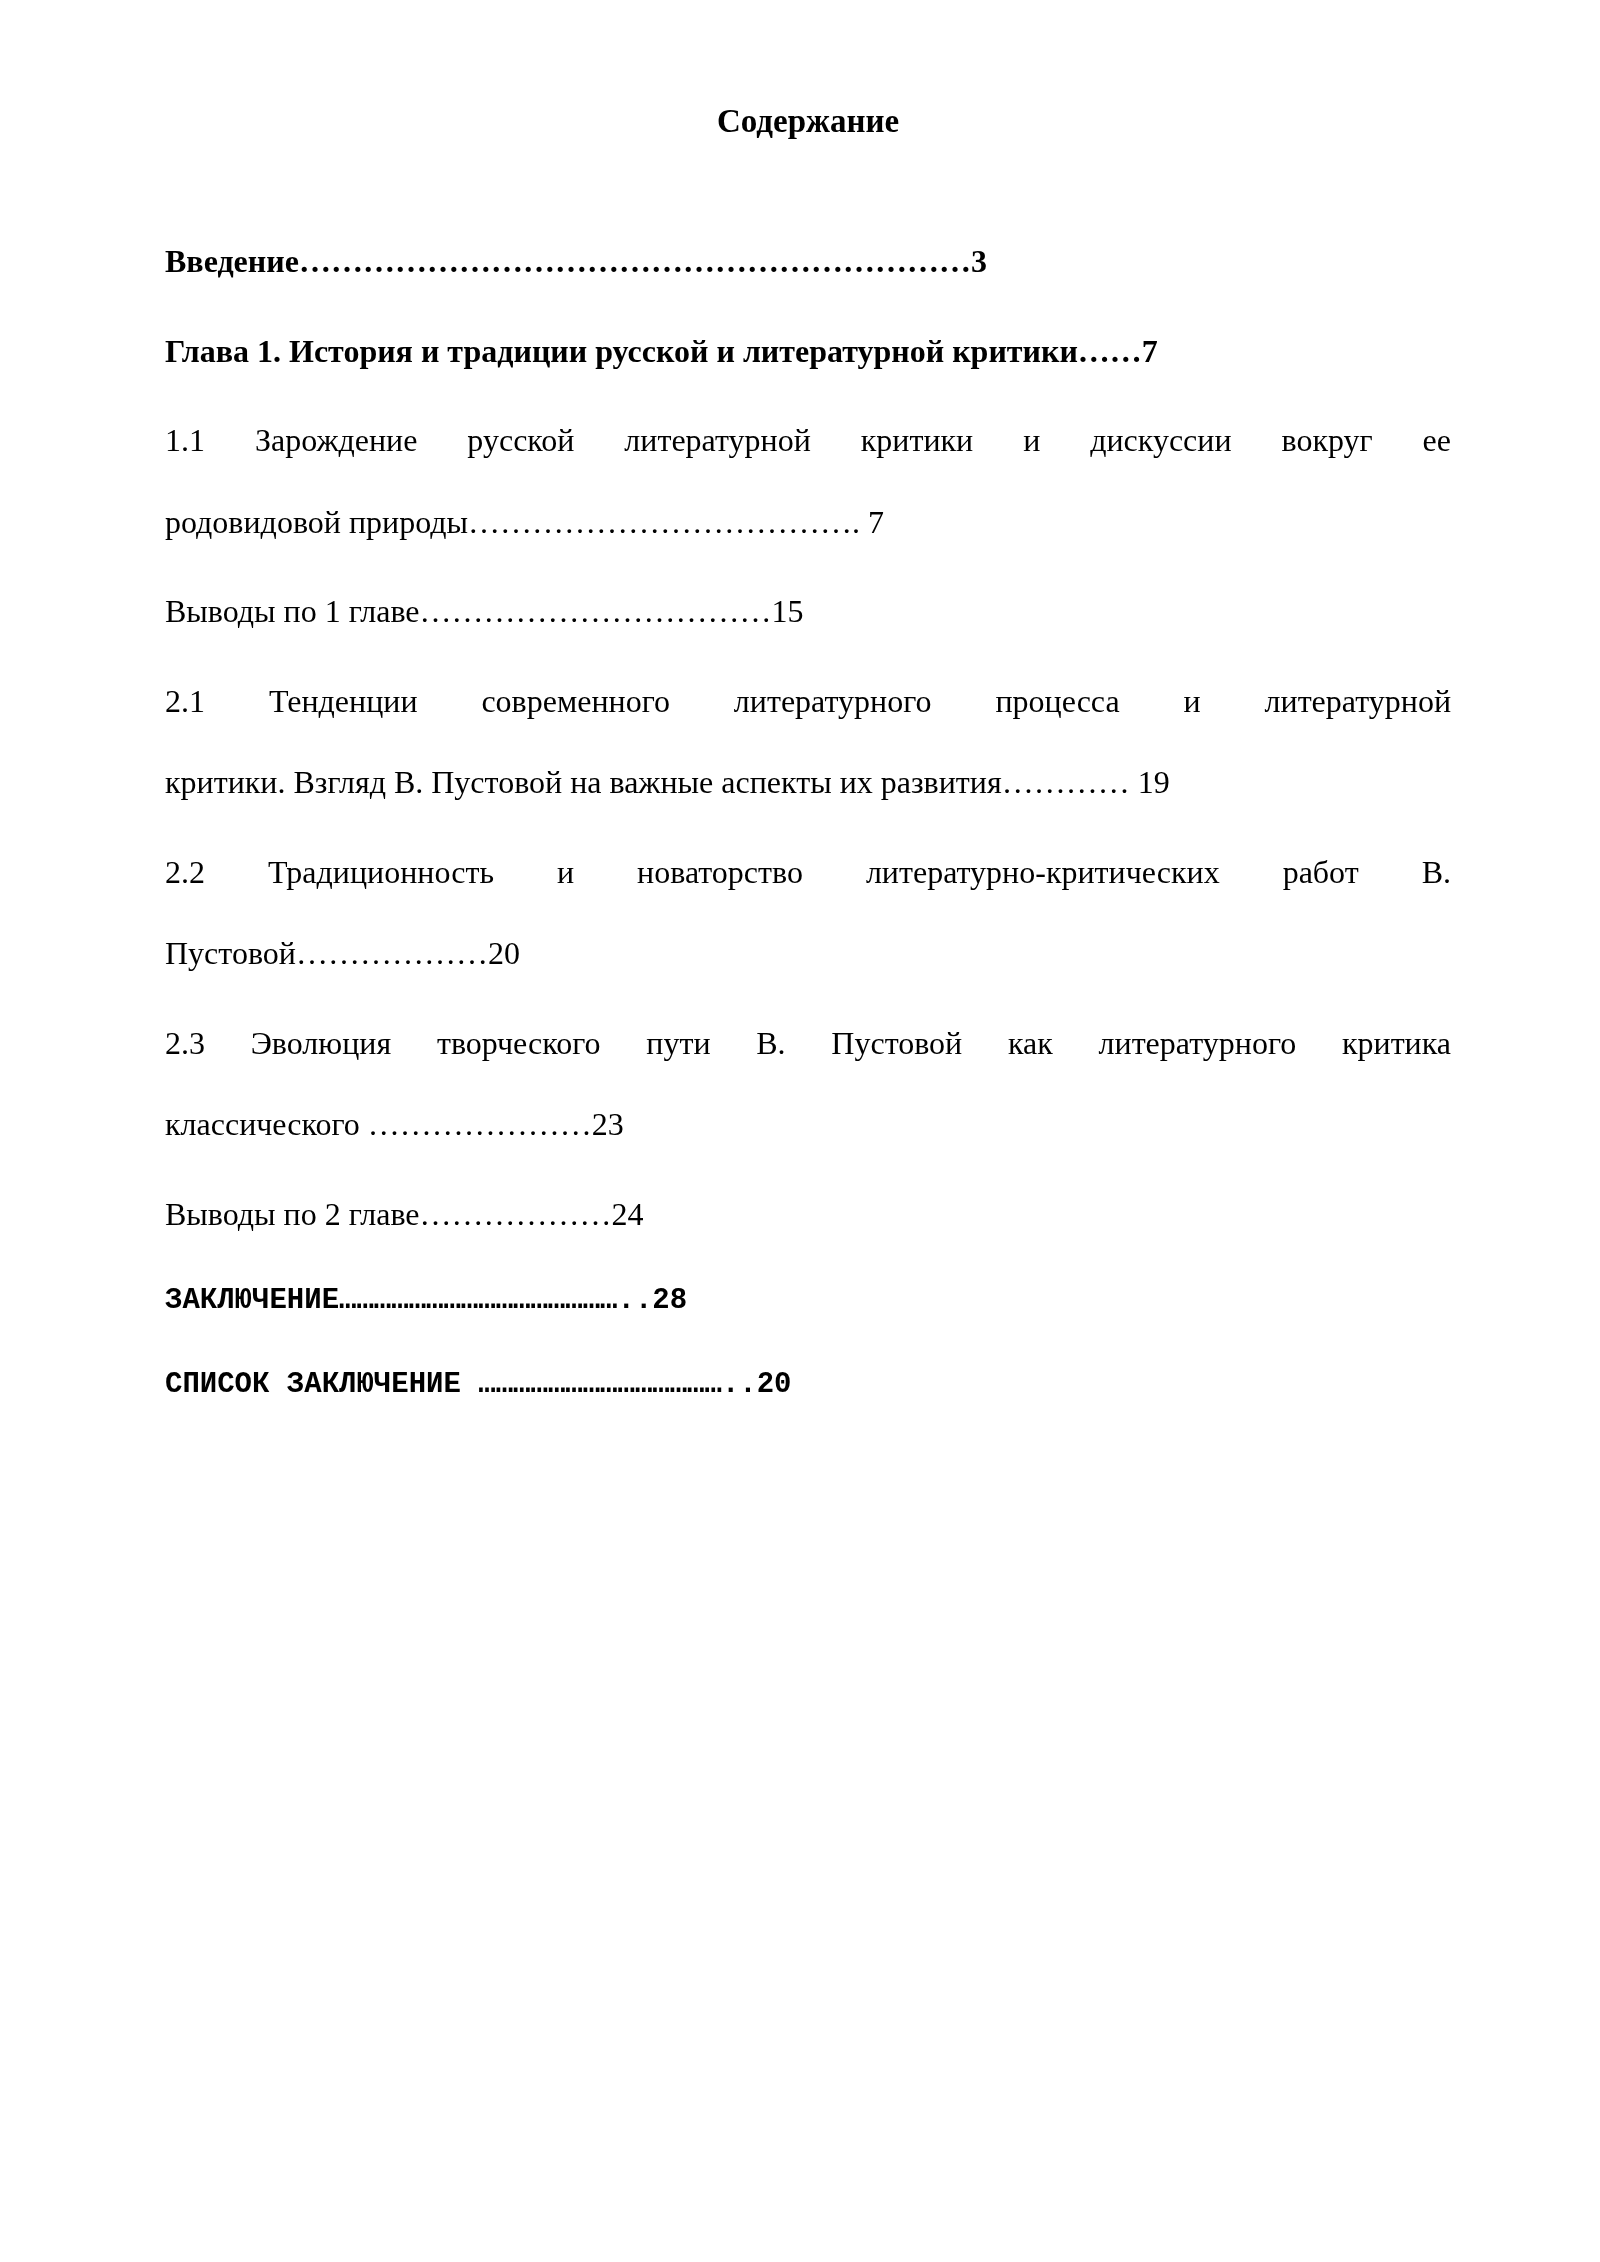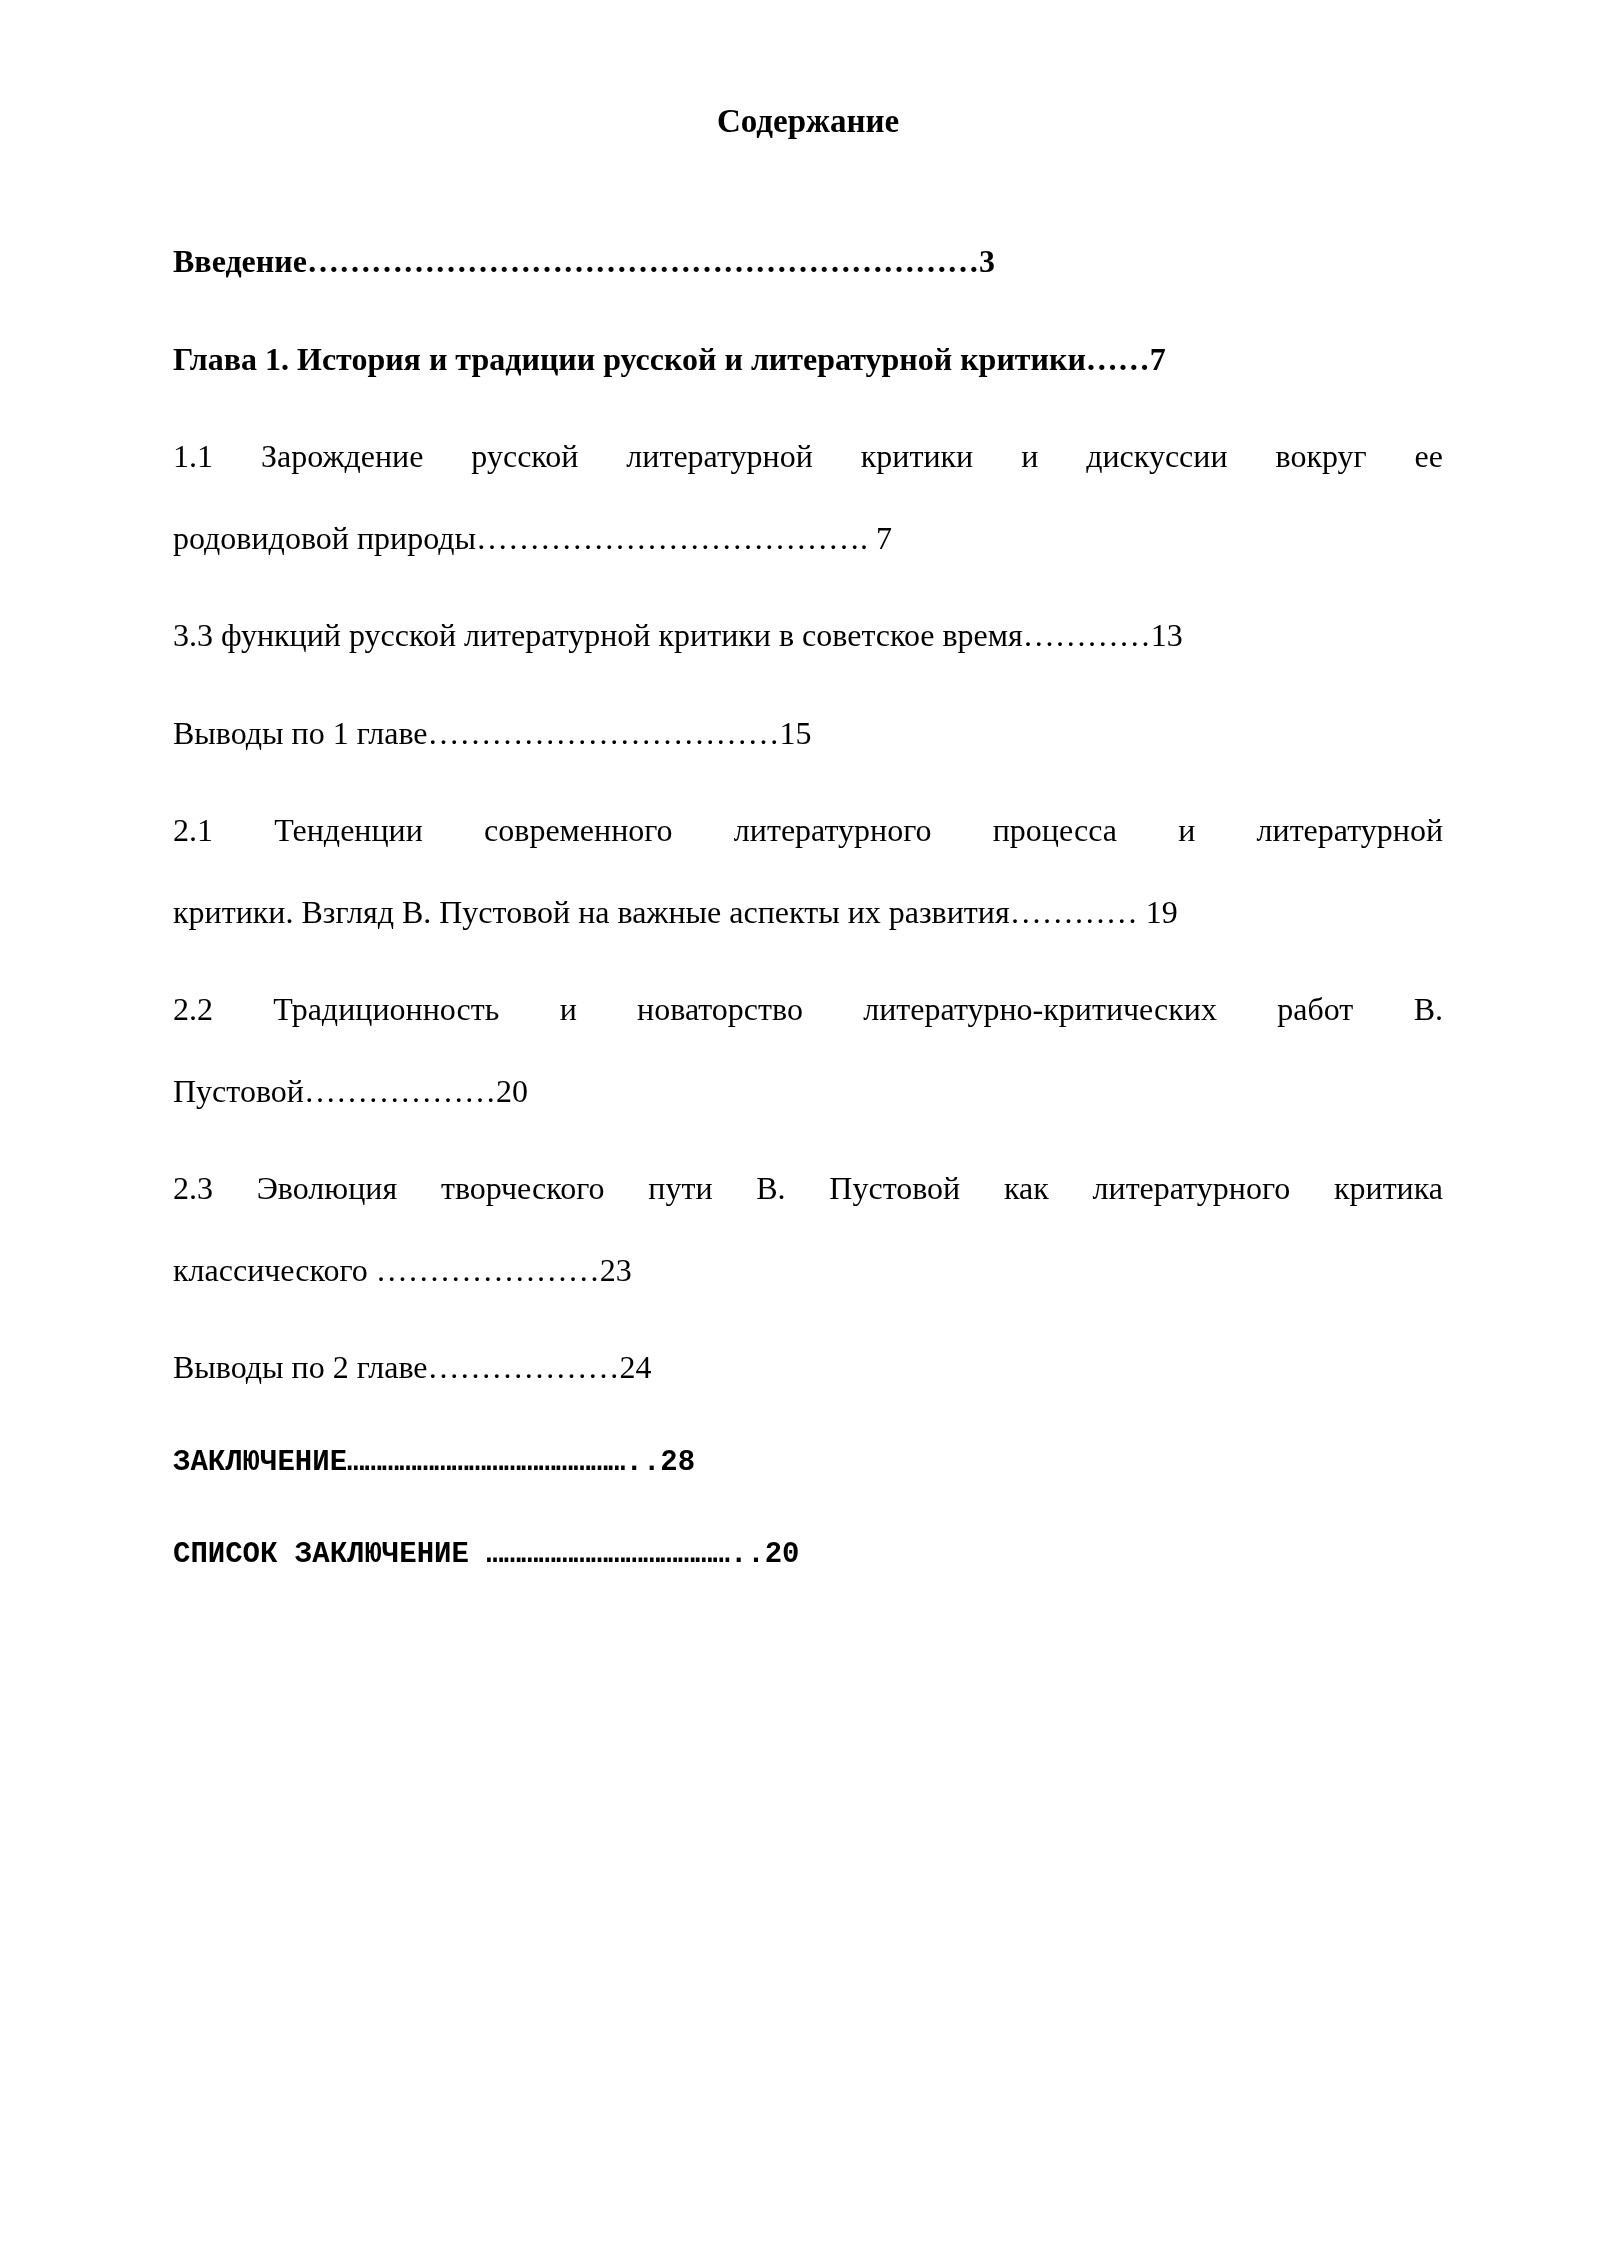--- a/index.html
+++ b/index.html
@@ -14,21 +14,21 @@
     color:#000000;
     overflow:hidden;
   }
   .doc-title{
     font-size:33px;
     font-weight:bold;
     line-height:81px;
     text-align:center;
     margin:0 0 59px 0;
   }
-  .entry{margin:16px;}
+  .entry{margin:8px;}
   .line{
     font-size:32px;
     line-height:81.5px;
     white-space:nowrap;
   }
   .jline{
     font-size:32px;
     line-height:81.5px;
     text-align:justify;
     text-align-last:justify;
@@ -74,23 +74,20 @@
     <div class="entry bold">
       <div class="line"><span>Глава 1. История и традиции русской и литературной критики</span><span>……</span><span>7</span></div>
     </div>
 
     <div class="entry">
       <div class="jline">1.1 Зарождение русской литературной критики и дискуссии вокруг ее</div>
       <div class="line"><span>родовидовой природы</span><span>……………………………….</span><span> 7</span></div>
     </div>
 
 
-    <div class="entry">
-      <div class="line"><span>3.3 функций русской литературной критики в советское время</span><span>…………</span><span>13</span></div>
-    </div>
 
     <div class="entry">
       <div class="line"><span>Выводы по 1 главе</span><span>……………………………</span><span>15</span></div>
     </div>
 
 
     <div class="entry">
       <div class="jline">2.1 Тенденции современного литературного процесса и литературной</div>
       <div class="line"><span>критики. Взгляд В. Пустовой на важные аспекты их развития</span><span>…………</span><span> 19</span></div>
     </div>

